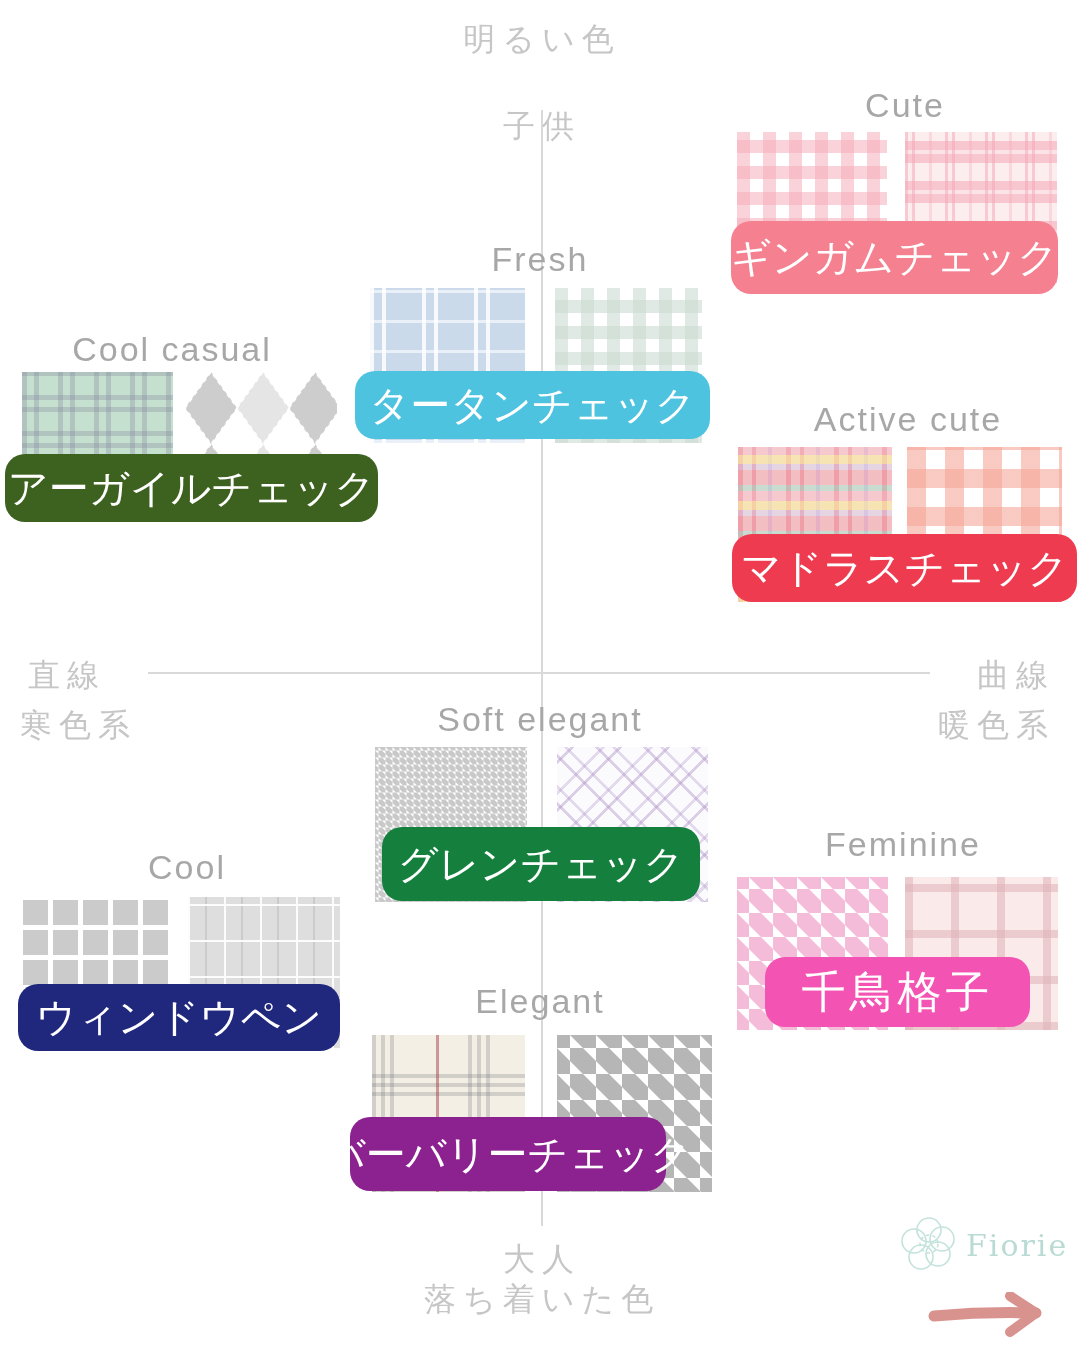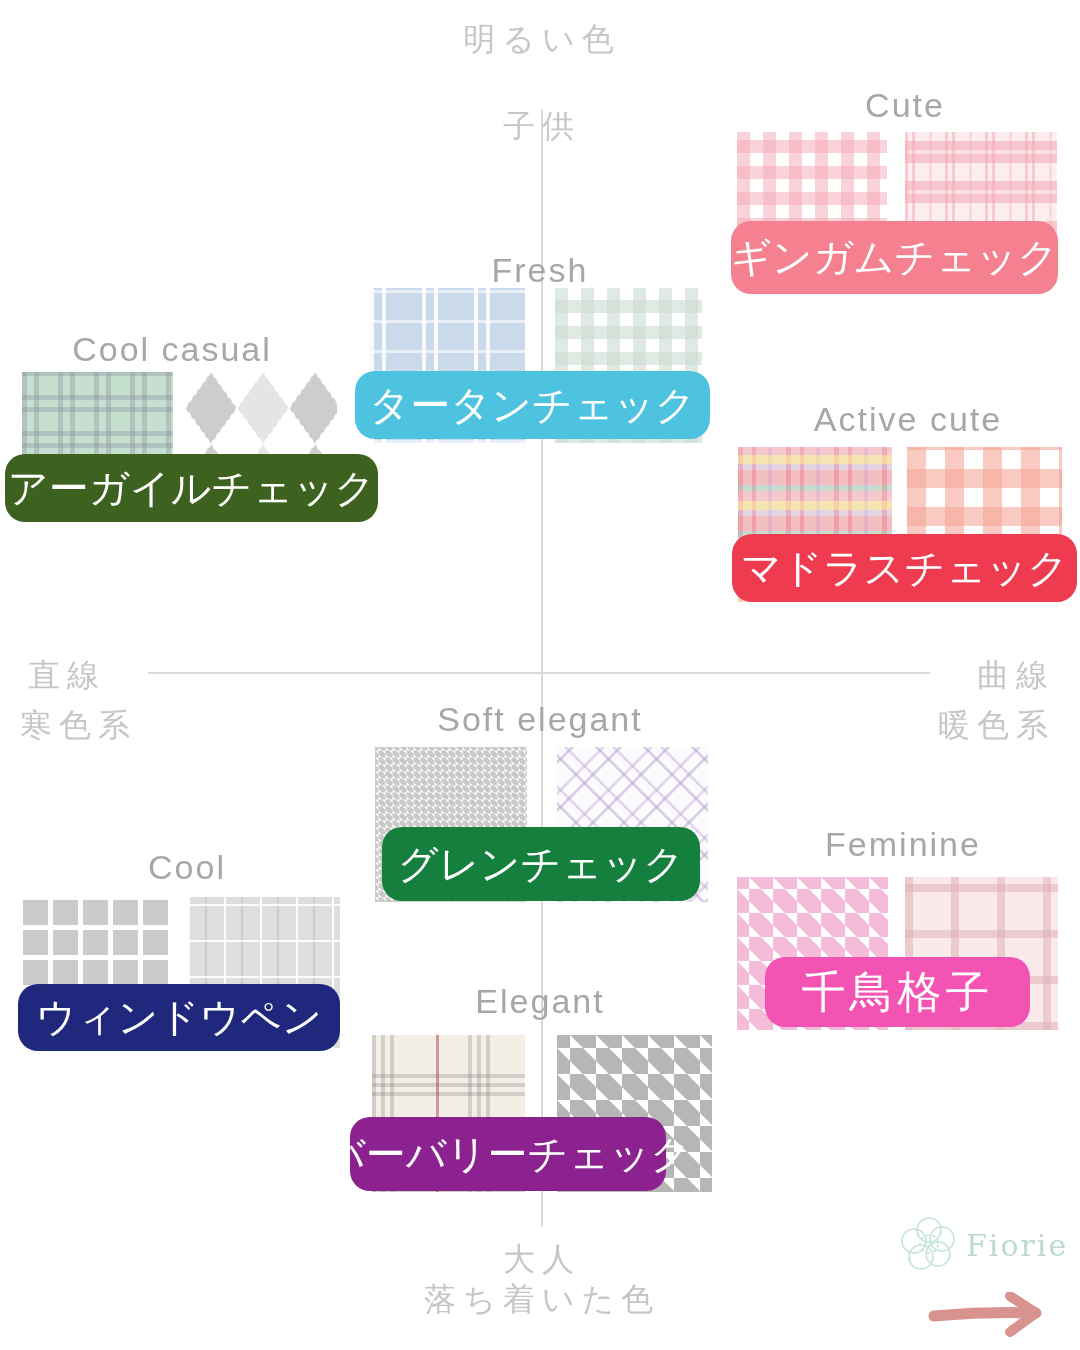--- a/index.html
+++ b/index.html
@@ -20,21 +20,21 @@
   #ax-bottom-2{left:332px;top:1278px;}
   #ax-left-1{left:28px;top:654px;}
   #ax-left-2{left:20px;top:704px;}
   #ax-right-1{left:905px;top:654px;width:150px;text-align:right;}
   #ax-right-2{left:905px;top:704px;width:150px;text-align:right;}
 
   
   .cat{position:absolute;color:#a7a7a7;font-size:34px;font-weight:500;letter-spacing:2px;
        width:340px;text-align:center;z-index:1;white-space:nowrap;}
   #cat-cute{left:735px;top:86px;}
-  #cat-fresh{left:370px;top:251px;}
+  #cat-fresh{left:370px;top:240px;}
   #cat-coolcasual{left:2px;top:330px;}
   #cat-activecute{left:738px;top:400px;}
   #cat-softelegant{left:370px;top:700px;}
   #cat-cool{left:17px;top:848px;}
   #cat-feminine{left:733px;top:825px;}
   #cat-elegant{left:370px;top:982px;}
 
   
   .sw{position:absolute;z-index:2;}
   .sw svg{display:block;}

